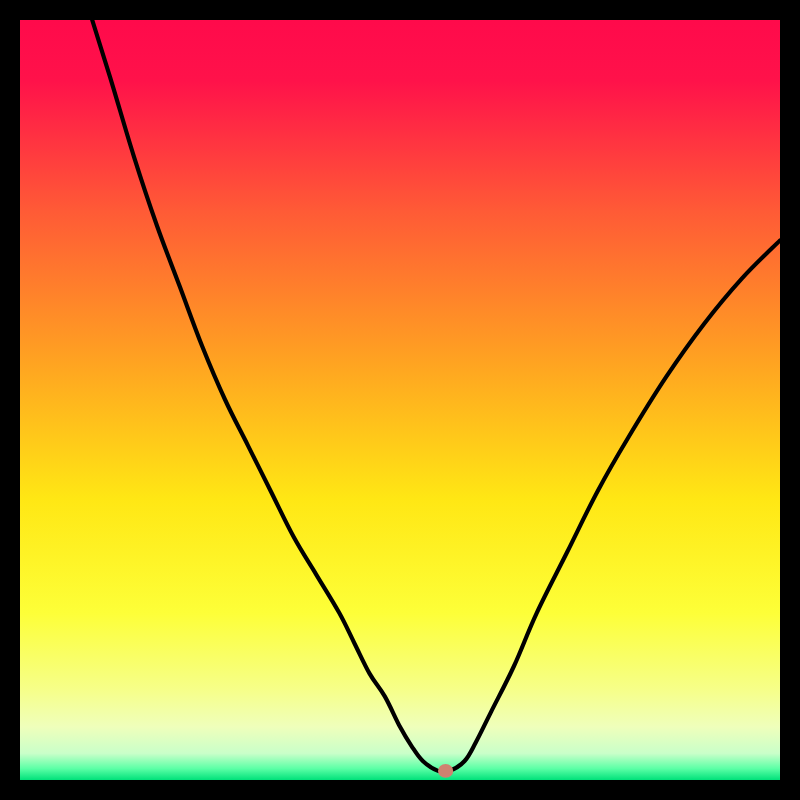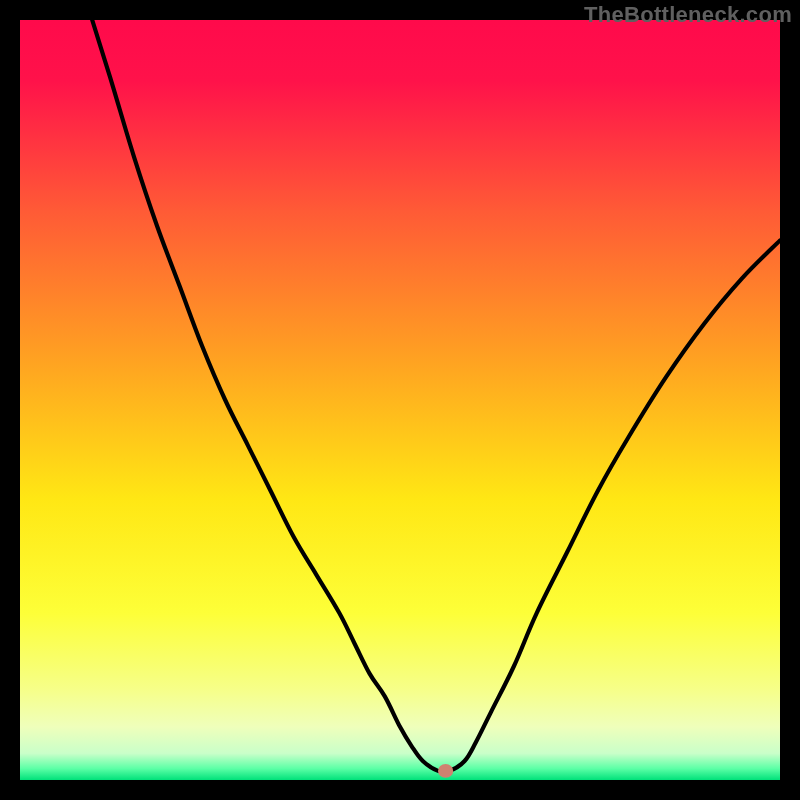--- a/index.html
+++ b/index.html
@@ -31,21 +31,20 @@
     font-size: 22px;
     font-weight: bold;
     letter-spacing: 0.3px;
     z-index: 10;
   }
 </style>
 </head>
 <body>
 
 <div class="container">
-  <div class="watermark">TheBottleneck.com</div>
   <svg class="plot-area" viewBox="0 0 100 100" preserveAspectRatio="none">
     <defs>
       <linearGradient id="bg-grad" x1="0" y1="0" x2="0" y2="1">
           <stop offset="0.00%" stop-color="#ff0a4b"></stop>
           <stop offset="8.00%" stop-color="#ff124a"></stop>
           <stop offset="25.00%" stop-color="#ff5a36"></stop>
           <stop offset="45.00%" stop-color="#ffa321"></stop>
           <stop offset="63.00%" stop-color="#ffe714"></stop>
           <stop offset="78.00%" stop-color="#fdff38"></stop>
           <stop offset="88.00%" stop-color="#f6ff88"></stop>

